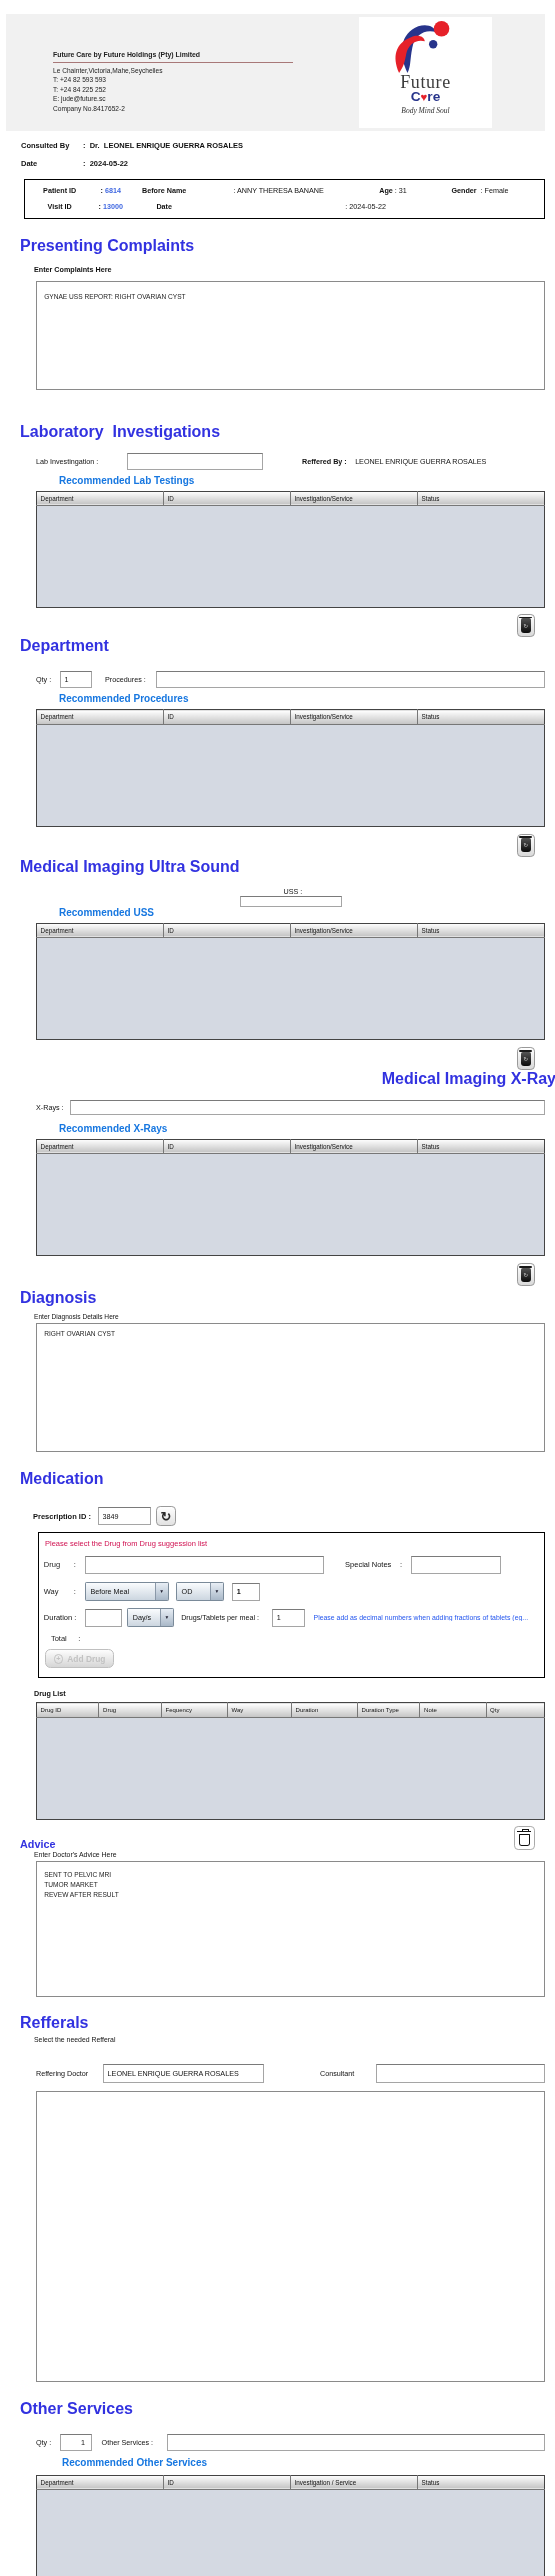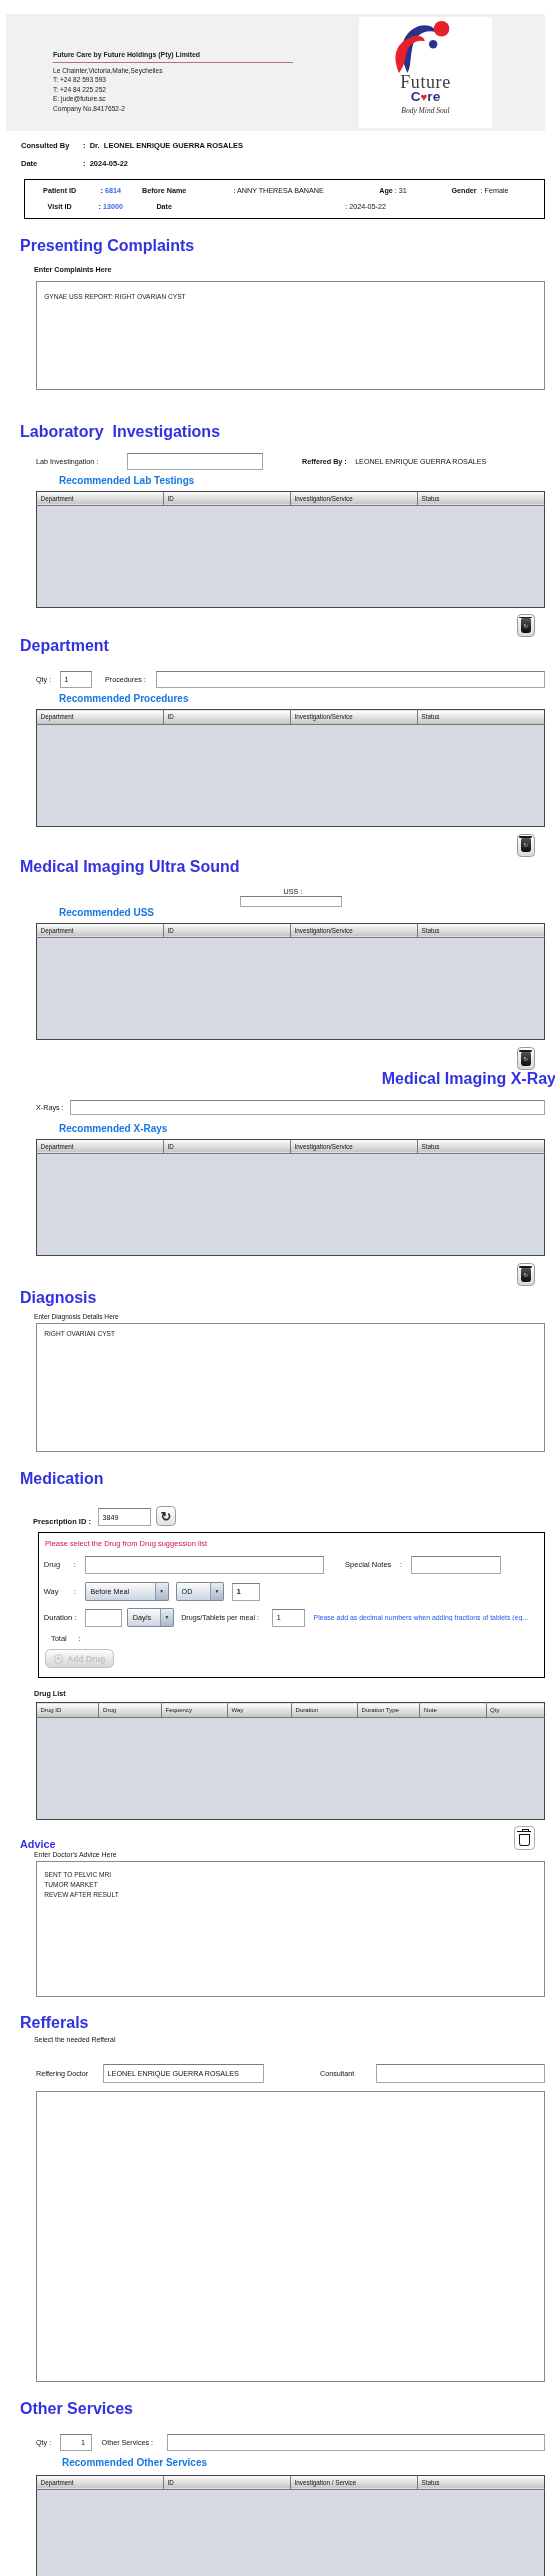--- a/index.html
+++ b/index.html
@@ -250,21 +250,21 @@
   <div class="trash-btn">
       <span class="bin">↻</span>
     </div>
 </div>
 
 <div class="section-title" style="margin-top:2.4px;">Diagnosis</div>
 <div class="sub-label" style="margin-top:6px; font-size:6.6px;">Enter Diagnosis Details Here</div>
 <textarea class="big-textarea" style="height: 129px; margin-top: 3.6px; padding: 6px 7.2px;" spellcheck="false">RIGHT OVARIAN CYST</textarea>
 
 <div class="section-title" style="margin-top:18px;">Medication</div>
-<div class="row" style="margin-top:18px; margin-left:33px; height:20.3px;align-items:flex-end;">
+<div class="row" style="margin-top:18px; margin-left:33px; height:20.3px;">
   <span class="bold" style="width:65px; font-size:7.5px;">Prescription ID :</span>
   <input class="tin" style="width: 53px; height: 18px;" value="3849">
   <div class="refresh-btn">
       <span>↻</span>
     </div>
 </div>
 <div class="med-box">
   <div class="warning-text">Please select the Drug from Drug suggession list</div>
   <div class="m-row" style="margin-top:7.2px;">
     <span class="m-lbl">Drug</span>

